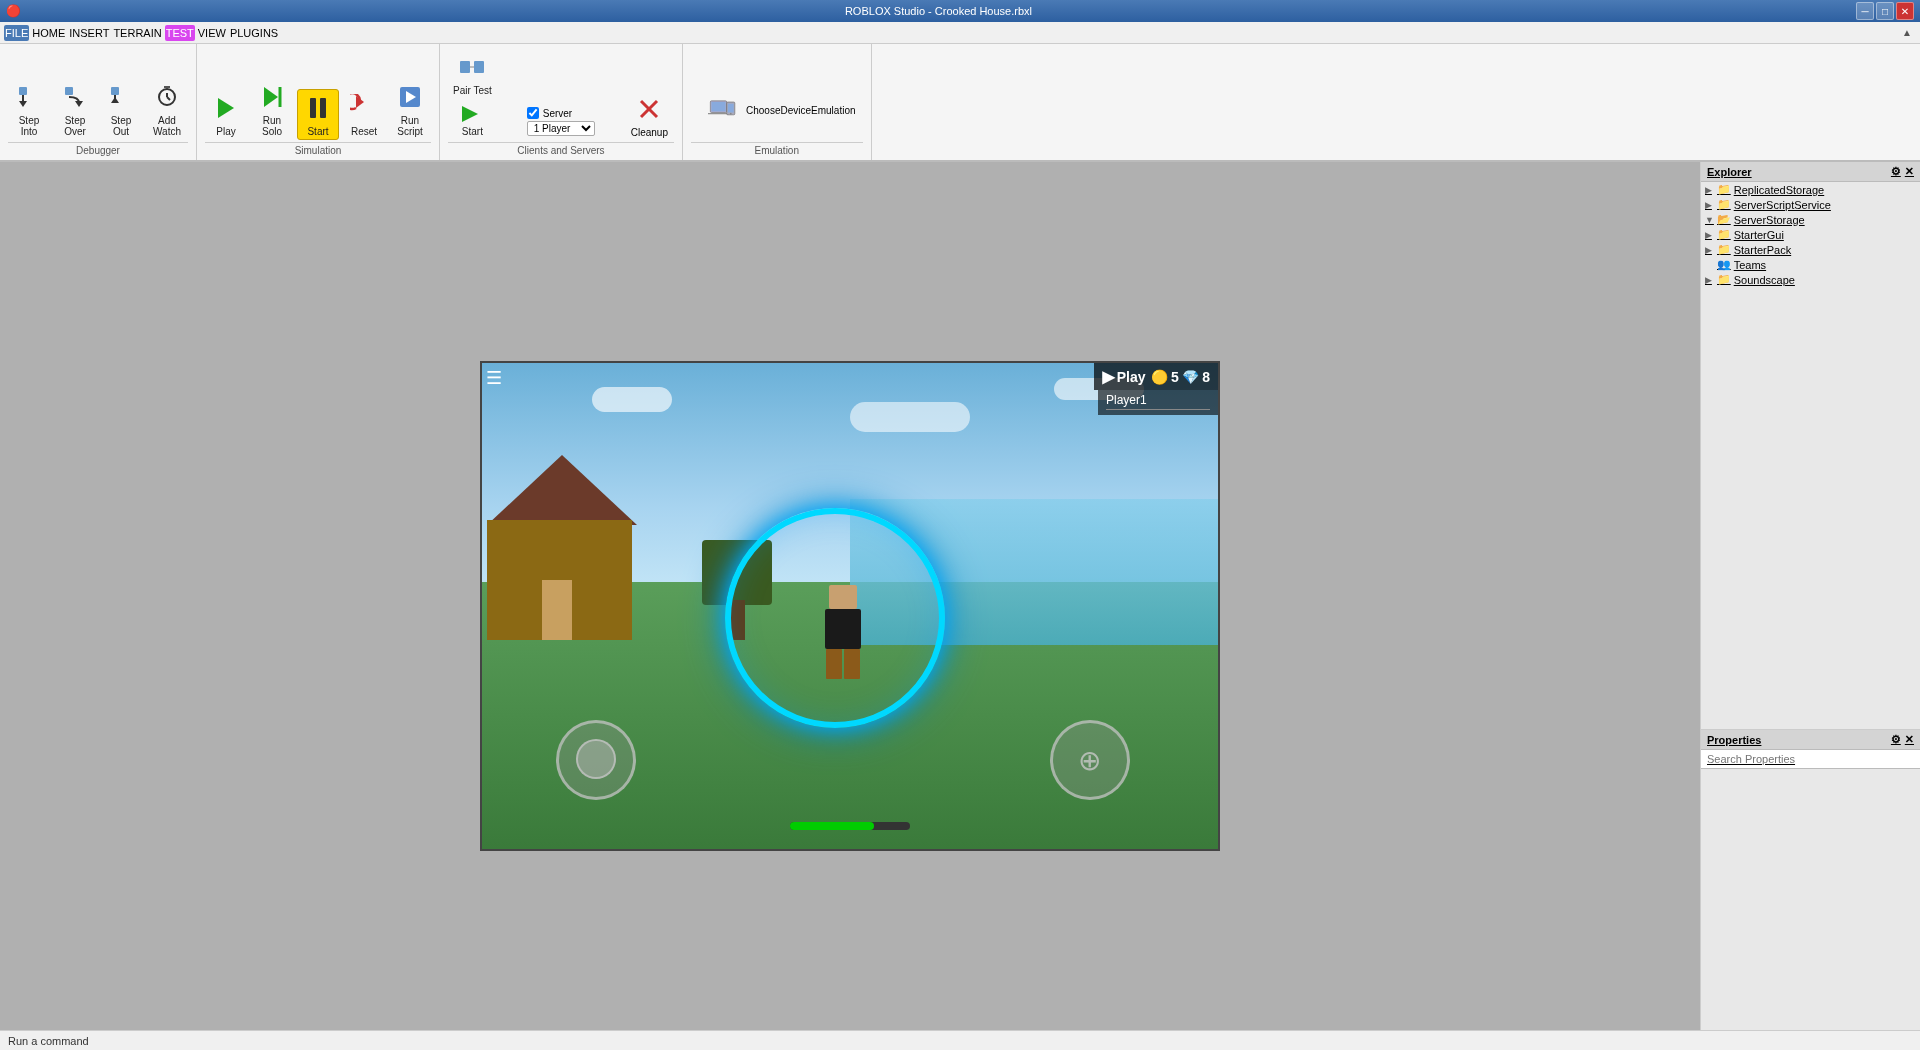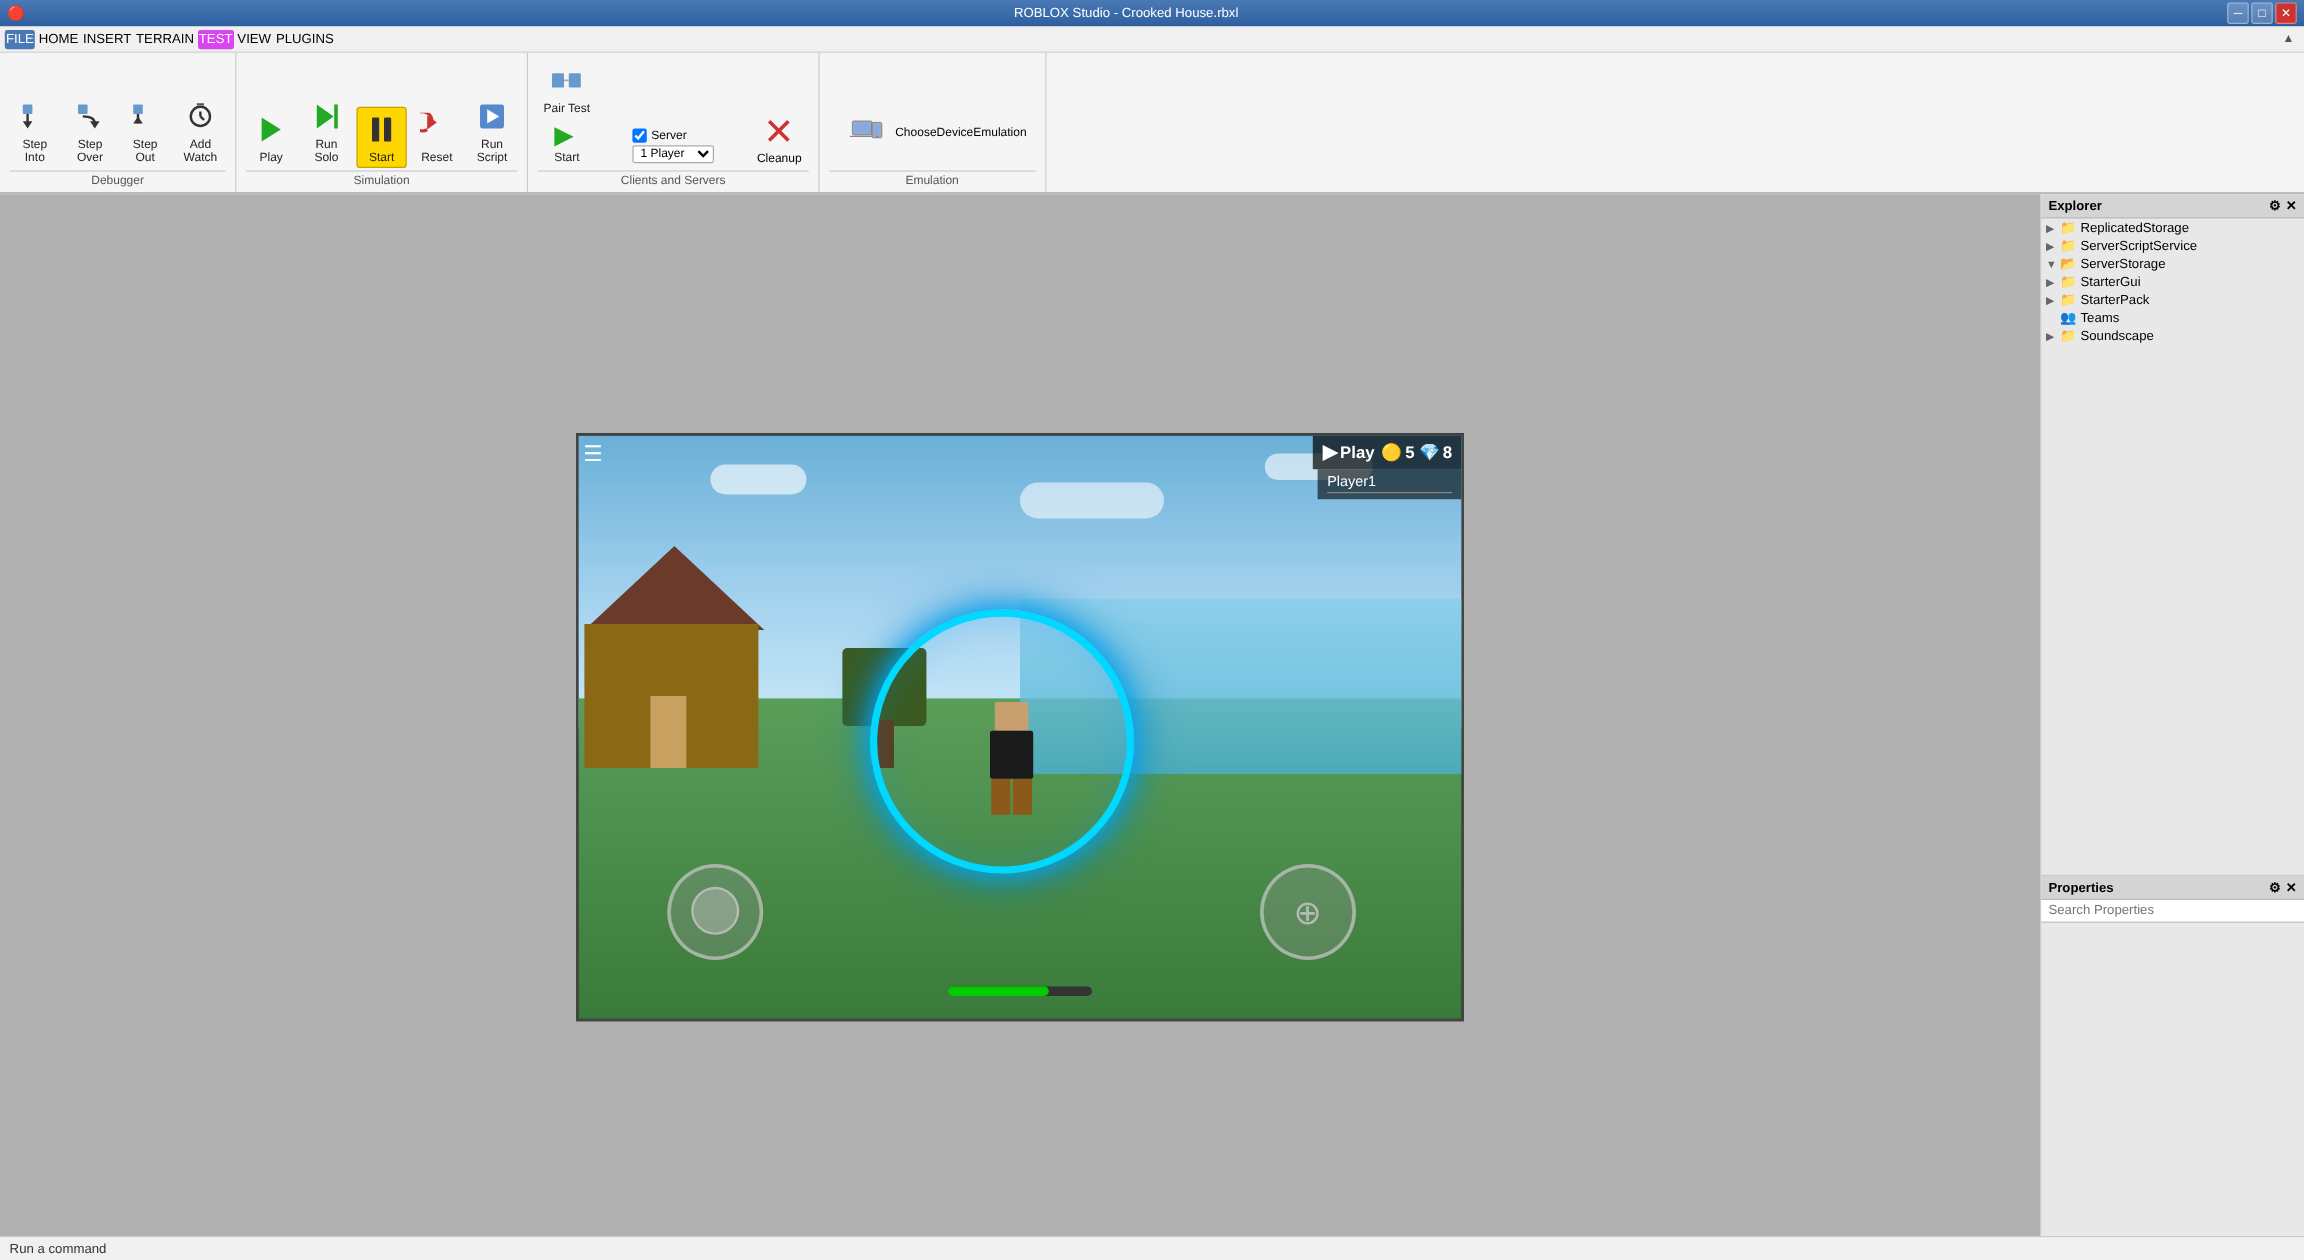--- a/index.html
+++ b/index.html
@@ -139,21 +139,21 @@
     
     .health-bar-container {
       position: absolute; bottom: 4%; left: 50%; transform: translateX(-50%);
       width: 120px; height: 8px; background: #333; border-radius: 4px;
     }
     .health-bar { width: 70%; height: 100%; background: #00cc00; border-radius: 4px; }
 
     
     #right-panel {
       width: 220px; background: #e8e8e8; border-left: 1px solid #ccc;
-      display: flex; flex-direction: column;
+      display: flex; flex-direction: column; text-decoration: underline;
     }
     #explorer-panel {
       flex: 1; overflow: hidden;
       border-bottom: 1px solid #ccc;
     }
     .panel-header {
       background: #d4d4d4; padding: 3px 6px; font-size: 11px; font-weight: bold;
       border-bottom: 1px solid #bbb; display: flex; align-items: center; justify-content: space-between;
     }
     .tree-item {

